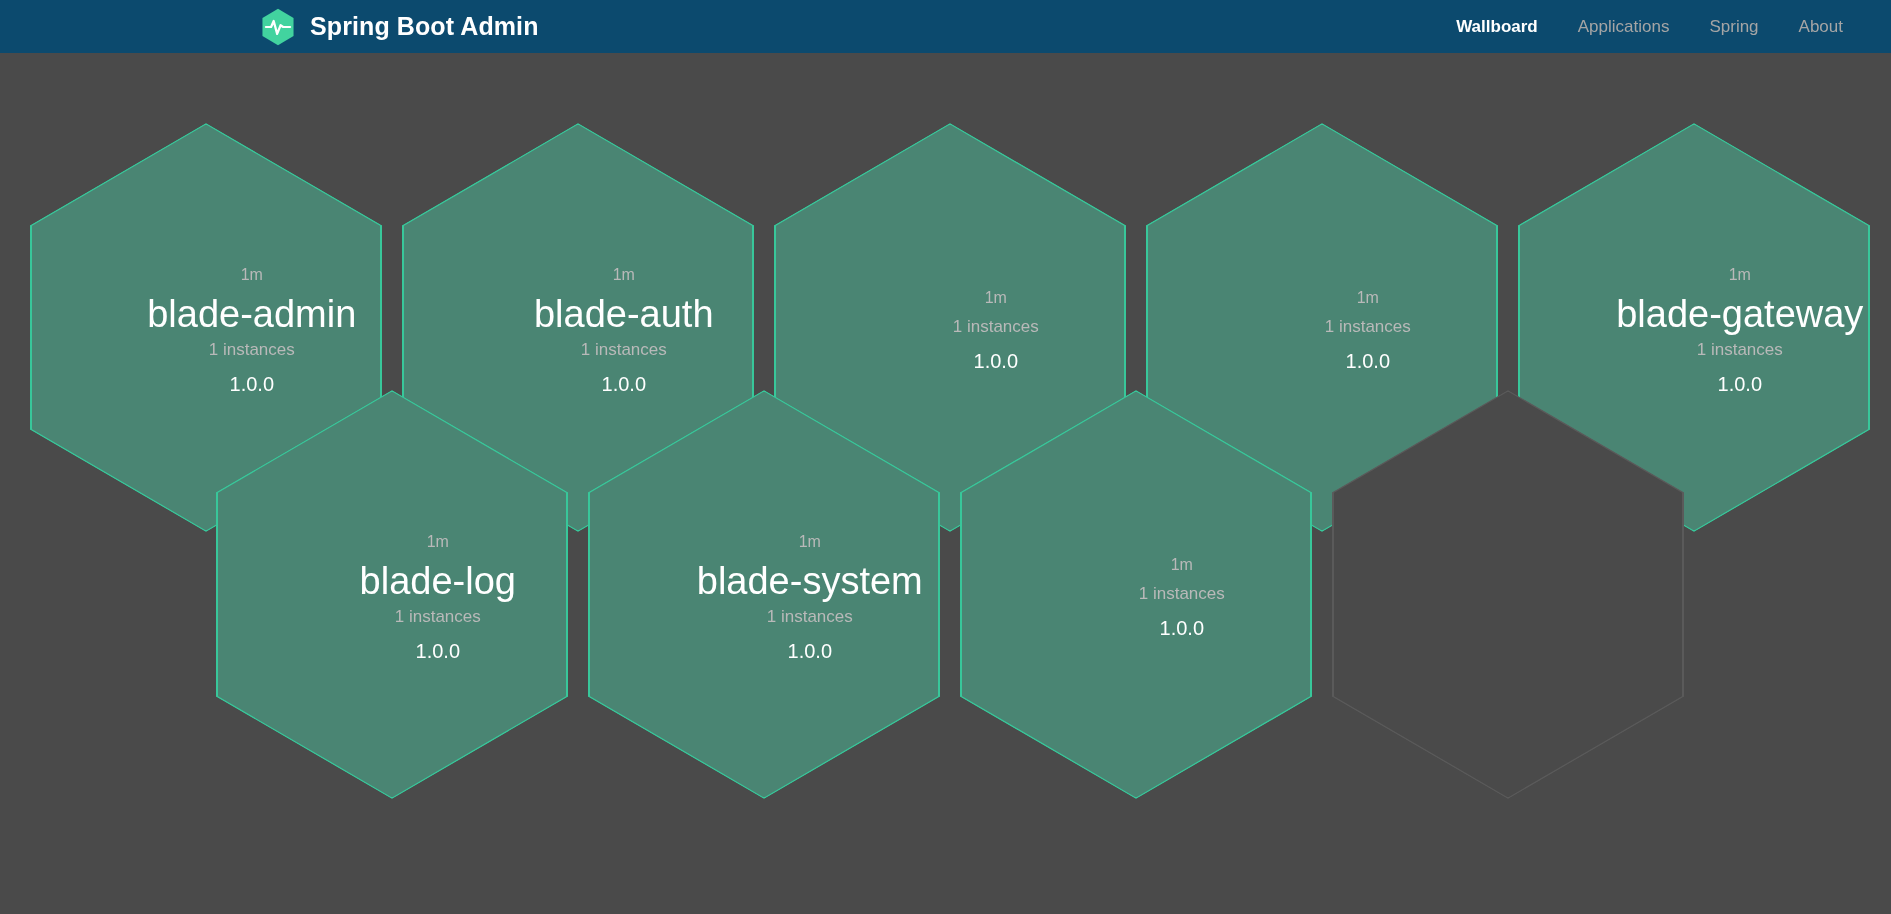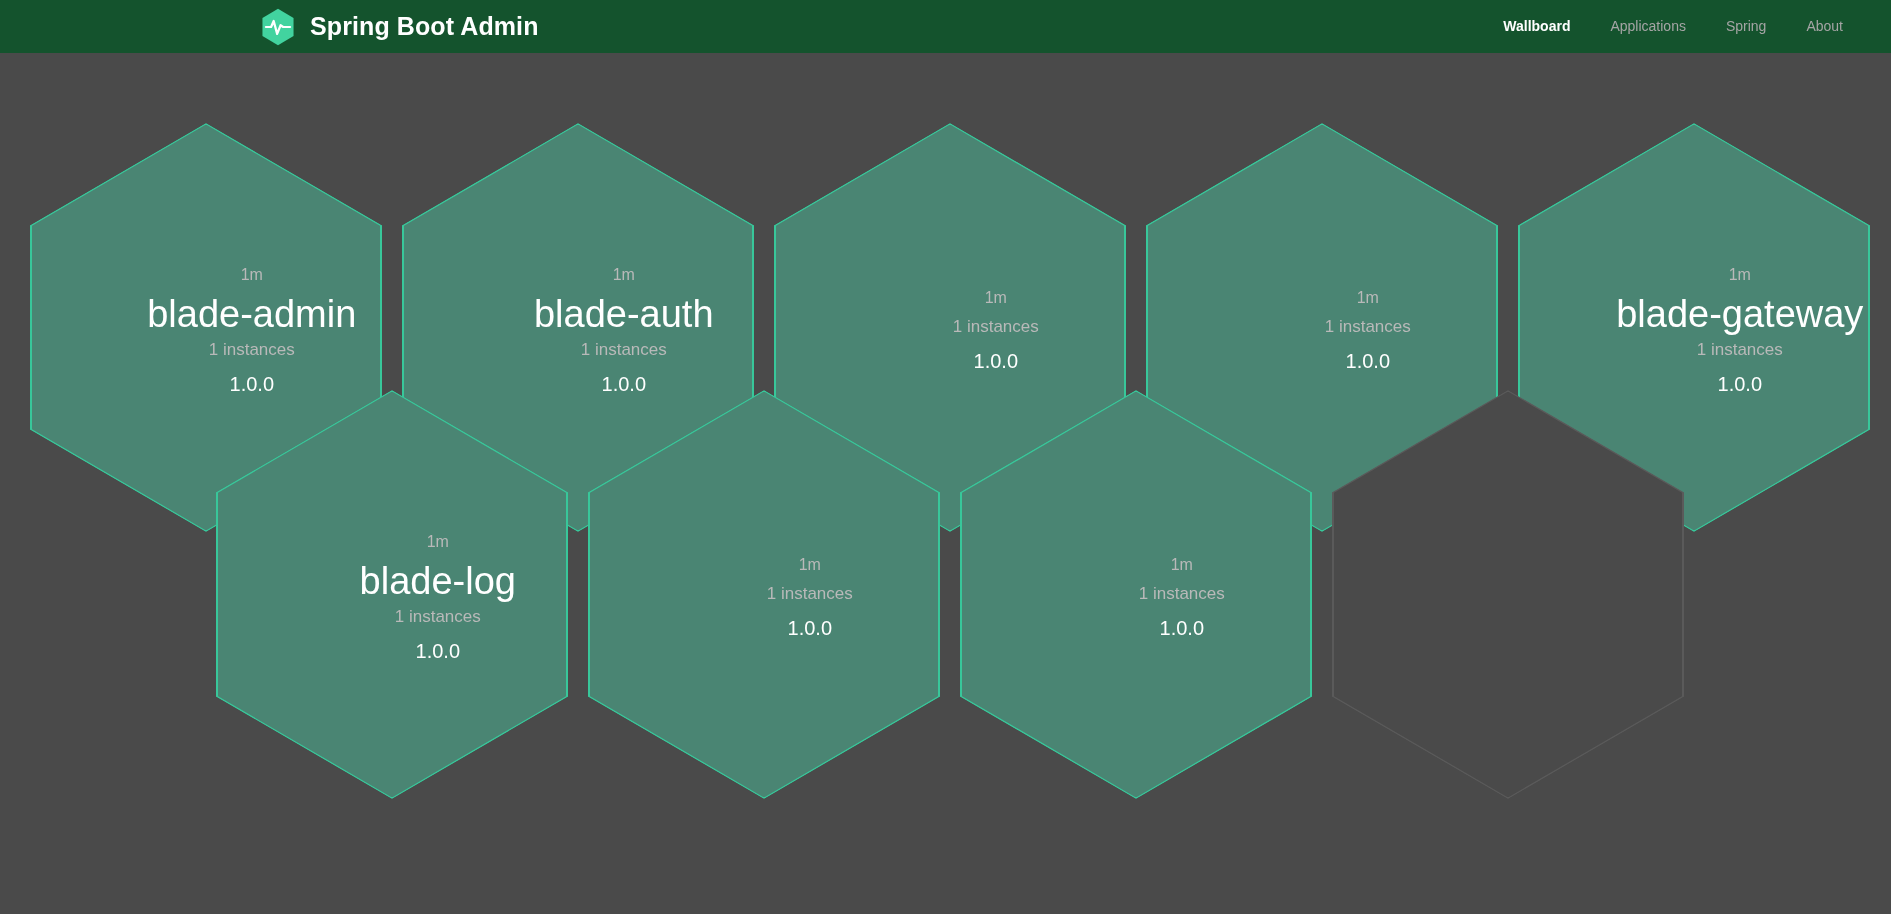--- a/index.html
+++ b/index.html
@@ -10,21 +10,21 @@
     background: #4a4a4a;
     font-family: "Liberation Sans", sans-serif;
   }
 
   
   .navbar {
     position: absolute;
     top: 0; left: 0;
     width: 1891px;
     height: 53px;
-    background: #14532d;
+    background: #0c4a6e;
     display: flex;
     align-items: center;
     z-index: 50;
   }
   .brand {
     position: absolute;
     left: 259px;
     display: flex;
     align-items: center;
     gap: 13px;
@@ -44,21 +44,21 @@
   }
   .nav-links {
     position: absolute;
     right: 28px;
     display: flex;
     align-items: center;
     gap: 0px;
   }
   .nav-link {
     color: #a5a5a5;
-    font-size: 14px;
+    font-size: 17px;
     padding: 1px 20px;
     text-decoration: none;
     white-space: nowrap;
     line-height: 53px;
   }
   .nav-link.active {
     color: #ffffff;
     font-weight: 700;
   }
 
@@ -208,20 +208,21 @@
         <div class="hex-status">1m</div>
         <div class="hex-name">blade-log</div>
         <div class="hex-instances">1 instances</div>
         <div class="hex-version">1.0.0</div>
       </div>
     </div>
     <div class="hex" style="left: 588px; top: 337px;">
       <div class="hex-inner"></div>
       <div class="hex-body">
         <div class="hex-status">1m</div>
+        <div class="hex-name">blade-system</div>
         <div class="hex-instances">1 instances</div>
         <div class="hex-version">1.0.0</div>
       </div>
     </div>
     <div class="hex" style="left: 960px; top: 337px;">
       <div class="hex-inner"></div>
       <div class="hex-body">
         <div class="hex-status">1m</div>
         <div class="hex-instances">1 instances</div>
         <div class="hex-version">1.0.0</div>

